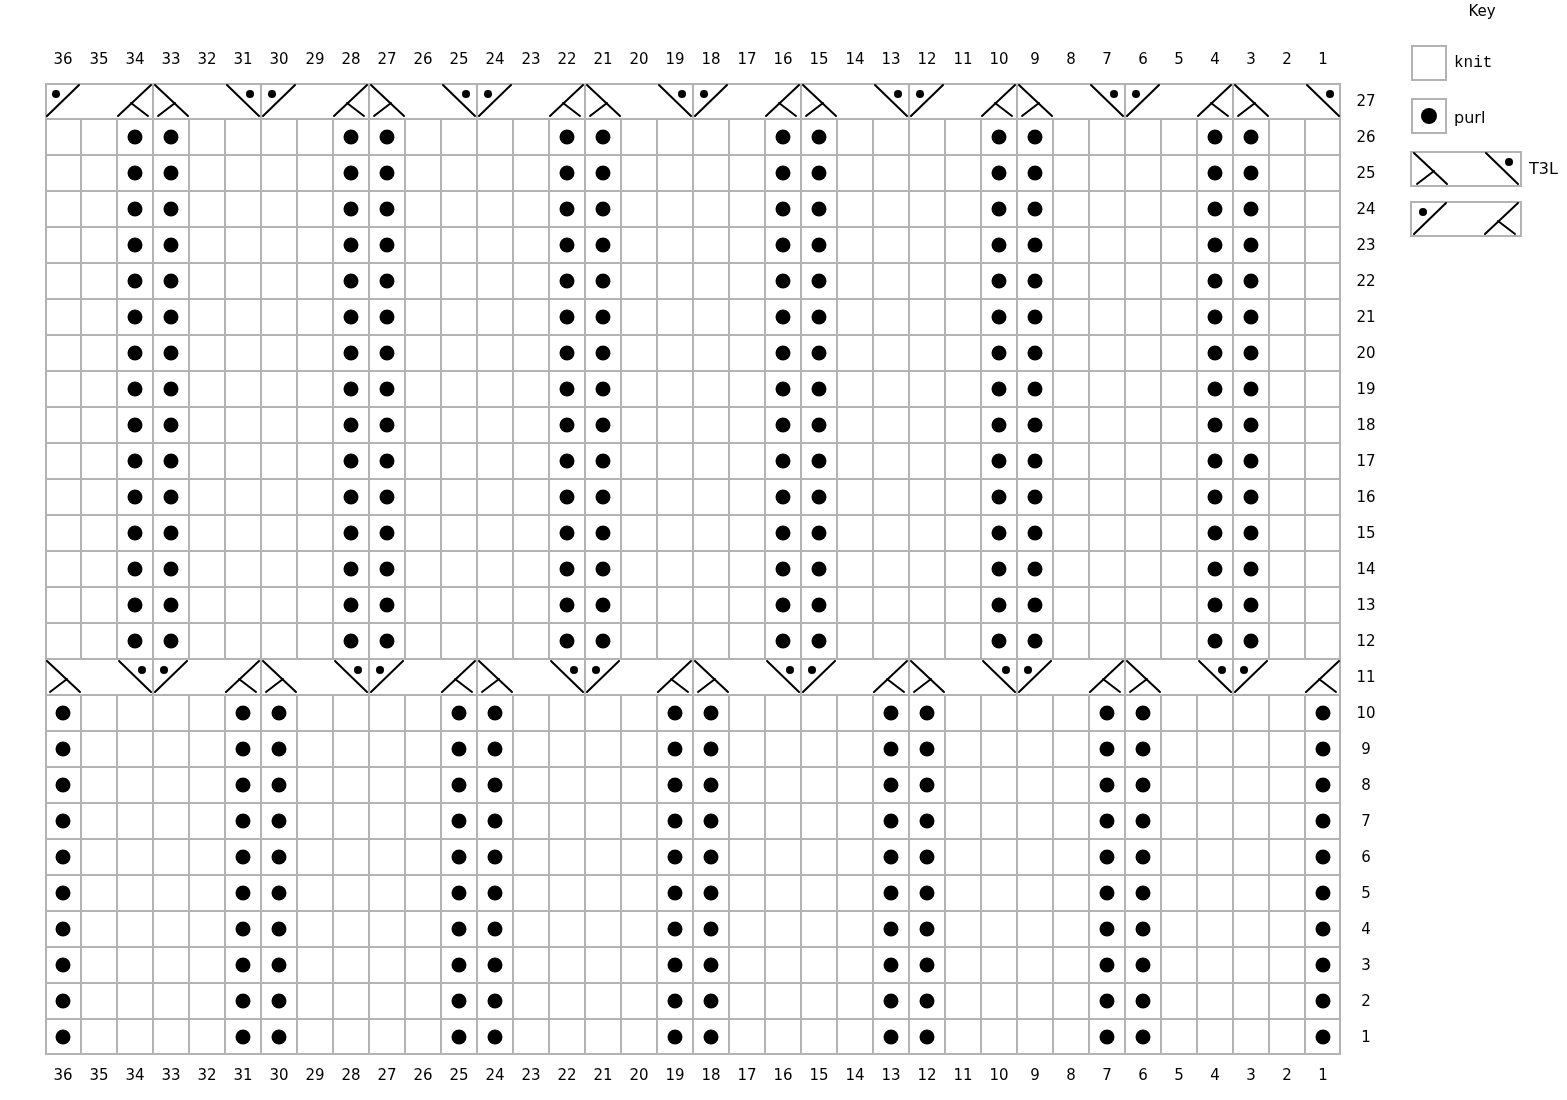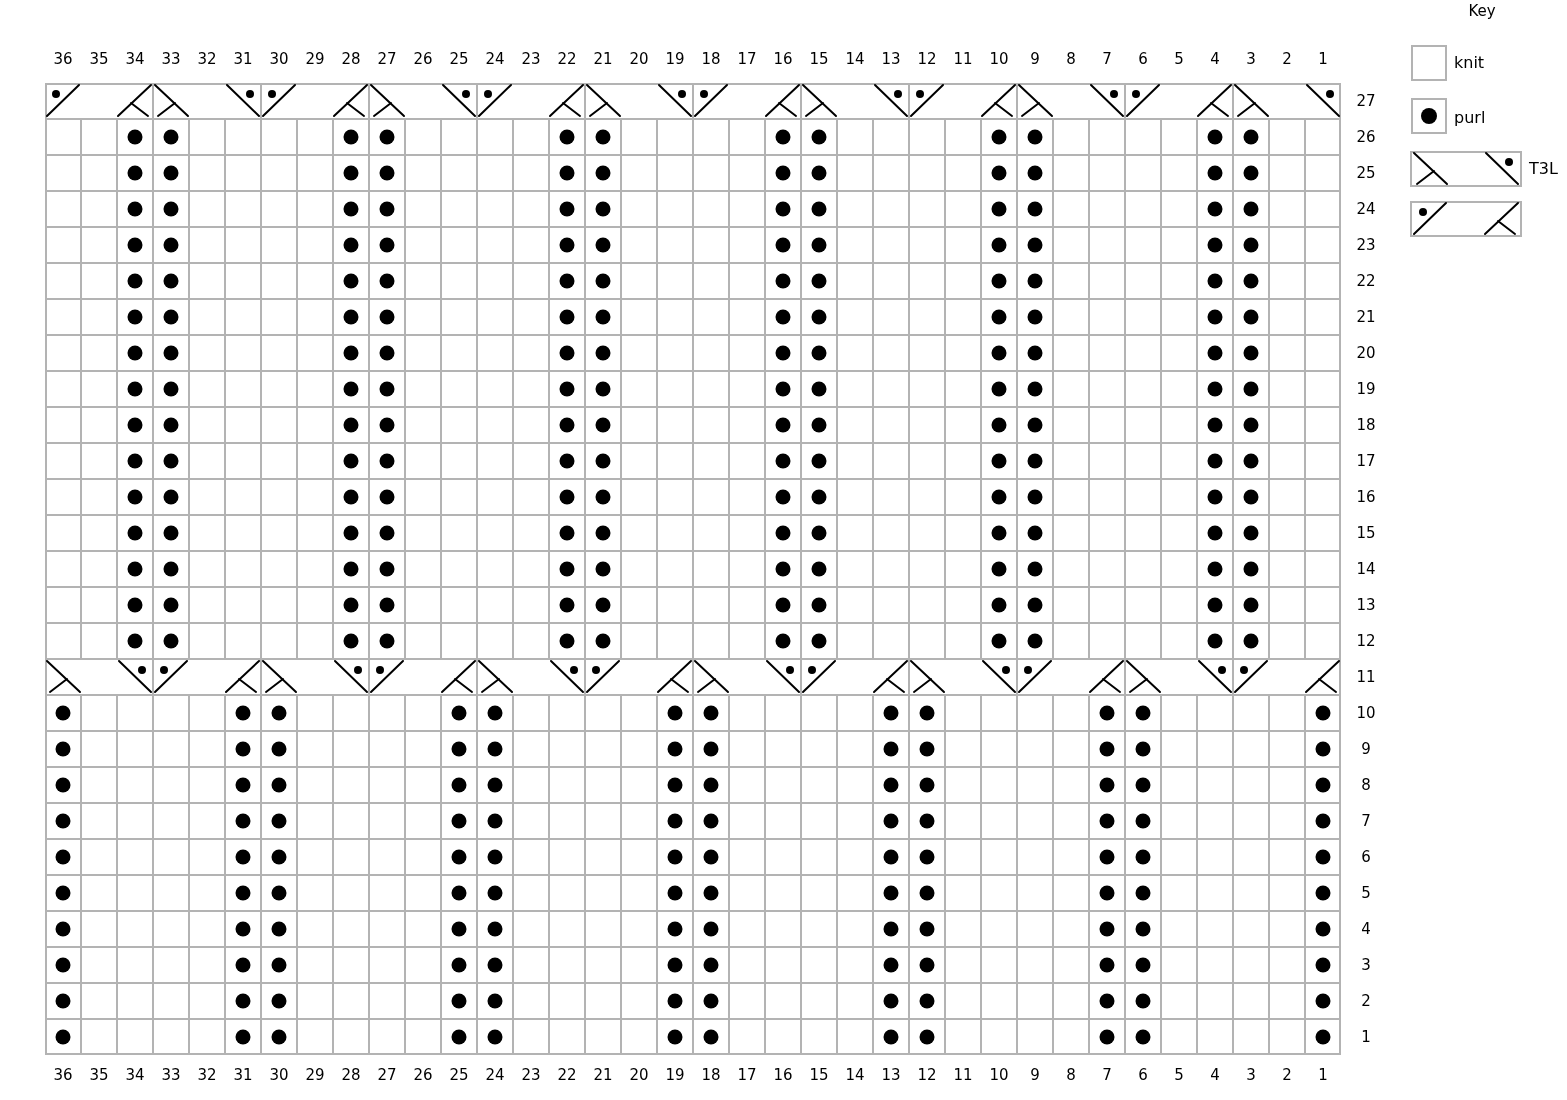--- a/index.html
+++ b/index.html
@@ -1449,21 +1449,21 @@
       <div class="rownum" style="left: 1352px; top: 955px; width: 28px;">3</div>
       <div class="rownum" style="left: 1352px; top: 991px; width: 28px;">2</div>
       <div class="rownum" style="left: 1352px; top: 1027px; width: 28px;">1</div>
     </div>
   <div id="key">
     <div class="key-title">Key</div>
     <div id="key-items">
         <svg width="38" height="38" class="keybox" style="left: 1410px; top: 44px;">
           <rect x="2" y="2" width="34" height="34" fill="#ffffff" stroke="#b3b3b3" stroke-width="2"></rect>
         </svg>
-        <div class="klabel" style="left: 1454px; top: 45px;">knit</div>
+        <div class="klabel" style="left: 1454px; top: 45px; font-family: Liberation Mono, monospace;">knit</div>
         <svg width="38" height="38" class="keybox" style="left: 1410px; top: 97px;">
           <rect x="2" y="2" width="34" height="34" fill="#ffffff" stroke="#b3b3b3" stroke-width="2"></rect>
           <circle cx="19" cy="19" r="8" fill="#000000"></circle>
         </svg>
         <div class="klabel" style="left: 1454px; top: 100px;">purl</div>
         <svg width="114" height="38" class="keybox" style="left: 1409px; top: 150px;">
           <rect x="2" y="2" width="110" height="34" fill="#ffffff" stroke="#b3b3b3" stroke-width="2"></rect>
           <line x1="5" y1="3" x2="38" y2="34" stroke="#000000" stroke-width="2" stroke-linecap="round"></line>
           <line x1="8" y1="34" x2="25" y2="21" stroke="#000000" stroke-width="2" stroke-linecap="round"></line>
           <line x1="77" y1="3" x2="109" y2="34" stroke="#000000" stroke-width="2" stroke-linecap="round"></line>

